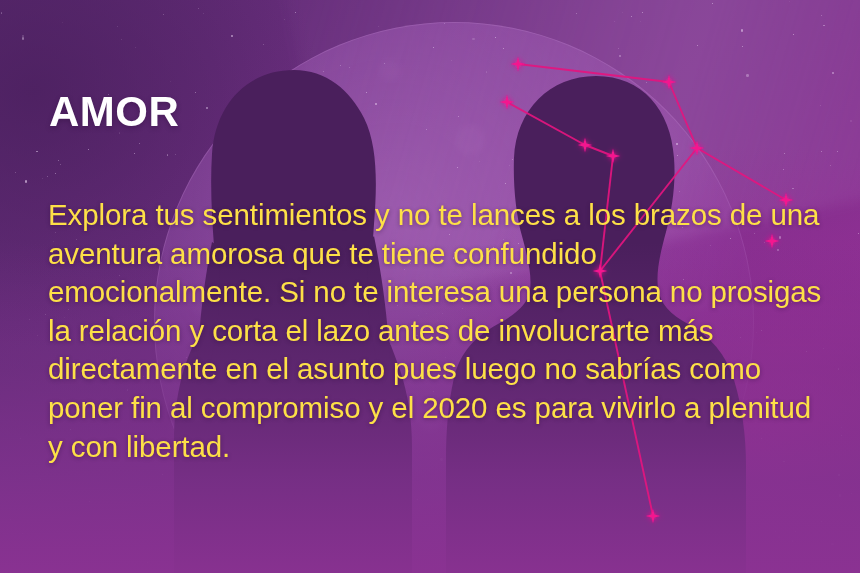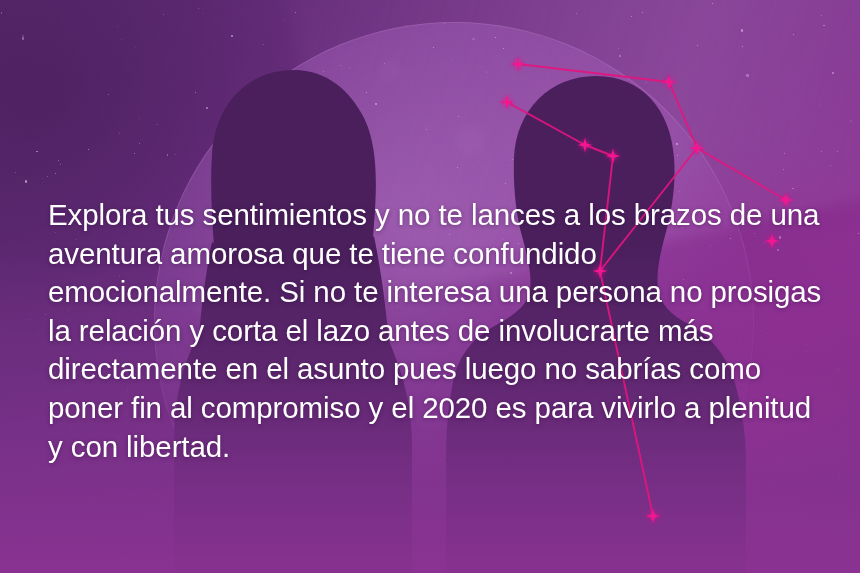--- a/index.html
+++ b/index.html
@@ -149,21 +149,21 @@
     font-weight: 700;
     letter-spacing: 0.5px;
     line-height: 1;
     text-shadow: 0 2px 5px rgba(45,12,60,0.40);
   }
   #body-text {
     position: absolute;
     left: 48px;
     top: 196px;
     width: 775px;
-    color: #ffffff;
+    color: #fde047;
     font-size: 29.5px;
     font-weight: 400;
     line-height: 38.6px;
     letter-spacing: -0.1px;
     text-shadow: 0 1px 4px rgba(45,12,60,0.45);
   }
 </style>
 </head>
 <body>
 
@@ -597,16 +597,17 @@
         <path d="M669.00,74.60 L670.41,80.59 L676.40,82.00 L670.41,83.41 L669.00,89.40 L667.59,83.41 L661.60,82.00 L667.59,80.59 Z" fill="#f4168f"></path>
         <path d="M697.00,140.60 L698.41,146.59 L704.40,148.00 L698.41,149.41 L697.00,155.40 L695.59,149.41 L689.60,148.00 L695.59,146.59 Z" fill="#f4168f"></path>
         <path d="M786.00,192.60 L787.41,198.59 L793.40,200.00 L787.41,201.41 L786.00,207.40 L784.59,201.41 L778.60,200.00 L784.59,198.59 Z" fill="#f4168f"></path>
         <path d="M772.00,233.60 L773.41,239.59 L779.40,241.00 L773.41,242.41 L772.00,248.40 L770.59,242.41 L764.60,241.00 L770.59,239.59 Z" fill="#f4168f"></path>
         <path d="M600.00,263.60 L601.41,269.59 L607.40,271.00 L601.41,272.41 L600.00,278.40 L598.59,272.41 L592.60,271.00 L598.59,269.59 Z" fill="#f4168f"></path>
         <path d="M653.00,508.60 L654.41,514.59 L660.40,516.00 L654.41,517.41 L653.00,523.40 L651.59,517.41 L645.60,516.00 L651.59,514.59 Z" fill="#f4168f"></path>
       </g>
     </svg>
 
 
+  <div id="title">AMOR</div>
 
   <div id="body-text">Explora tus sentimientos y no te lances a los brazos de una aventura amorosa que te tiene confundido emocionalmente. Si no te interesa una persona no prosigas la relación y corta el lazo antes de involucrarte más directamente en el asunto pues luego no sabrías como poner fin al compromiso y el 2020 es para vivirlo a plenitud y con libertad.</div>
 
 </div>
 
 </body></html>

